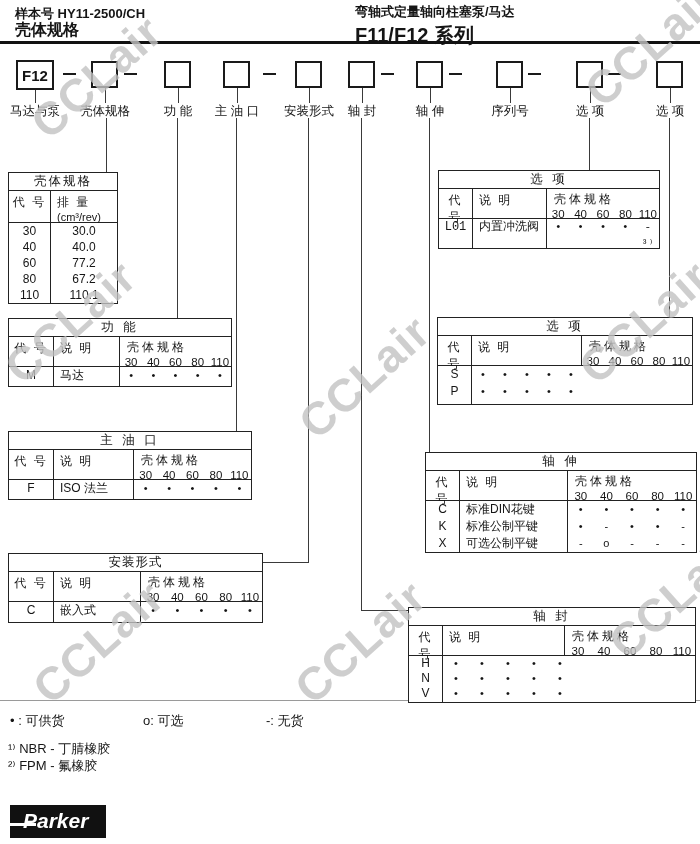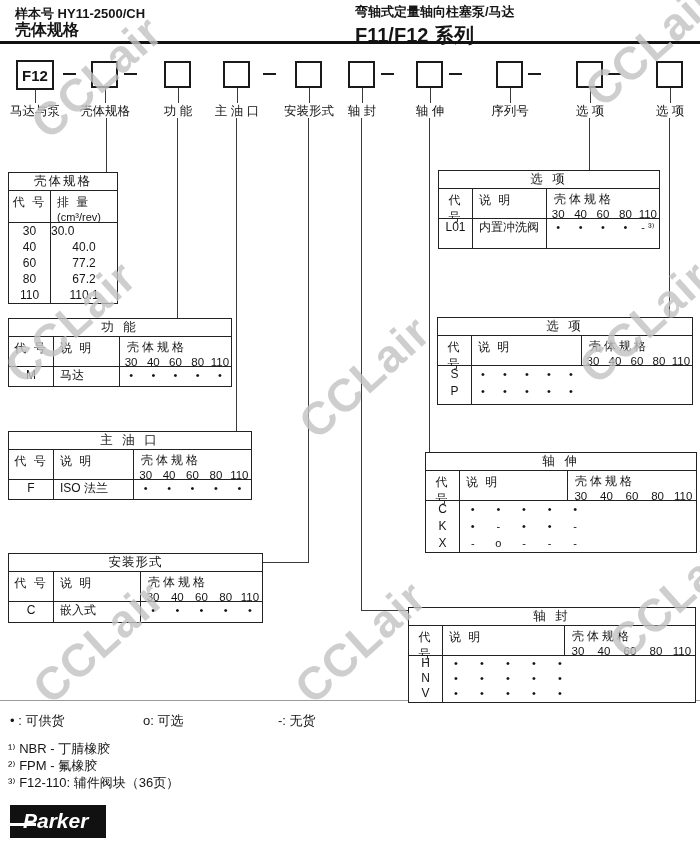--- a/index.html
+++ b/index.html
@@ -146,21 +146,21 @@
     </div>
     <div class="tbody" style="min-height:80px;">
       <div class="tb-code" style="width:42px;">
         <div class="cell">30</div>
         <div class="cell">40</div>
         <div class="cell">60</div>
         <div class="cell">80</div>
         <div class="cell">110</div>
       </div>
       <div class="tb-desc" style="border-right:none;">
-        <div class="cell" style="padding-left:0;">30.0</div>
+        <div class="cell" style="padding-left:0;text-align:center;">30.0</div>
         <div class="cell" style="padding-left:0;text-align:center;">40.0</div>
         <div class="cell" style="padding-left:0;text-align:center;">77.2</div>
         <div class="cell" style="padding-left:0;text-align:center;">67.2</div>
         <div class="cell" style="padding-left:0;text-align:center;">110.1</div>
       </div>
     </div>
   </div>
 
   <div class="tbl" style="left:438px;top:170px;width:222px;">
     <div class="tt">选 项</div>
@@ -171,21 +171,21 @@
         <div class="th-frame">壳体规格</div>
         <div class="szrow">
           <span>30</span>
           <span>40</span>
           <span>60</span>
           <span>80</span>
           <span>110</span>
         </div>
       </div>
     </div>
-    <div class="tbody" style="min-height:29px;">
+    <div class="tbody" style="min-height:29px;font-family:Liberation Mono, monospace;">
       <div class="tb-code" style="width:34px;">
         <div class="cell">L01</div>
       </div>
       <div class="tb-desc">
         <div class="cell">内置冲洗阀</div>
       </div>
       <div class="tb-sz" style="width:112px;">
         <div class="mkrow">
           <span>•</span>
           <span>•</span>
@@ -322,20 +322,25 @@
           <span>110</span>
         </div>
       </div>
     </div>
     <div class="tbody" style="min-height:51px;">
       <div class="tb-code" style="width:34px;">
         <div class="cell">C</div>
         <div class="cell">K</div>
         <div class="cell">X</div>
       </div>
+      <div class="tb-desc">
+        <div class="cell">标准DIN花键</div>
+        <div class="cell">标准公制平键</div>
+        <div class="cell">可选公制平键</div>
+      </div>
       <div class="tb-sz" style="width:128px;">
         <div class="mkrow">
           <span>•</span>
           <span>•</span>
           <span>•</span>
           <span>•</span>
           <span>•</span>
         </div>
         <div class="mkrow">
           <span>•</span>
@@ -434,23 +439,22 @@
           <span>•</span>
           <span>•</span>
         </div>
       </div>
     </div>
   </div>
 
   <div class="abs hairline"></div>
   <div class="legend" style="left:10px;">• : 可供货</div>
   <div class="legend" style="left:143px;">o: 可选</div>
-  <div class="legend" style="left:278px;">-: 无货</div>
+  <div class="legend" style="left:266px;">-: 无货</div>
   <div class="fnote" style="top:740px;">¹⁾ NBR - 丁腈橡胶</div>
   <div class="fnote" style="top:757px;">²⁾ FPM - 氟橡胶</div>
-  <div class="fnote" style="top:774px;">³⁾ F12-110: 辅件阀块（36页）</div>
 
   <div class="logo">
     <div class="stripe"></div>
     <div class="word">Parker</div>
   </div>
 
 </div>
 
 </body></html>

